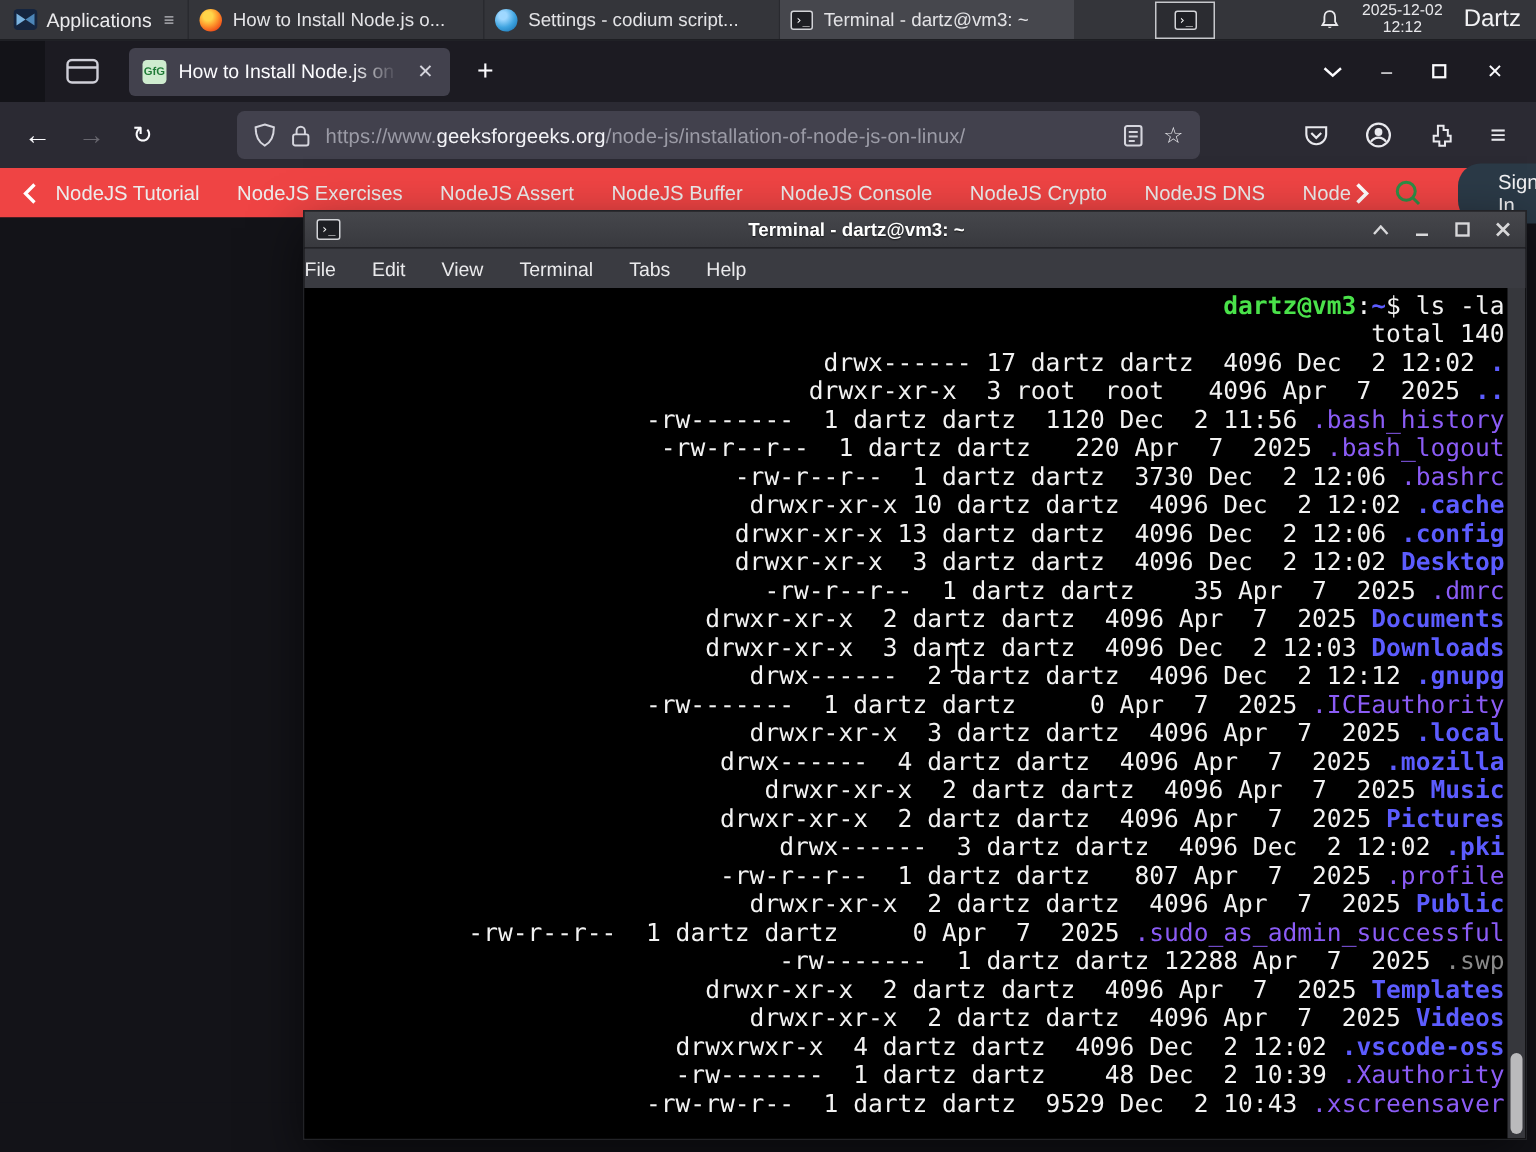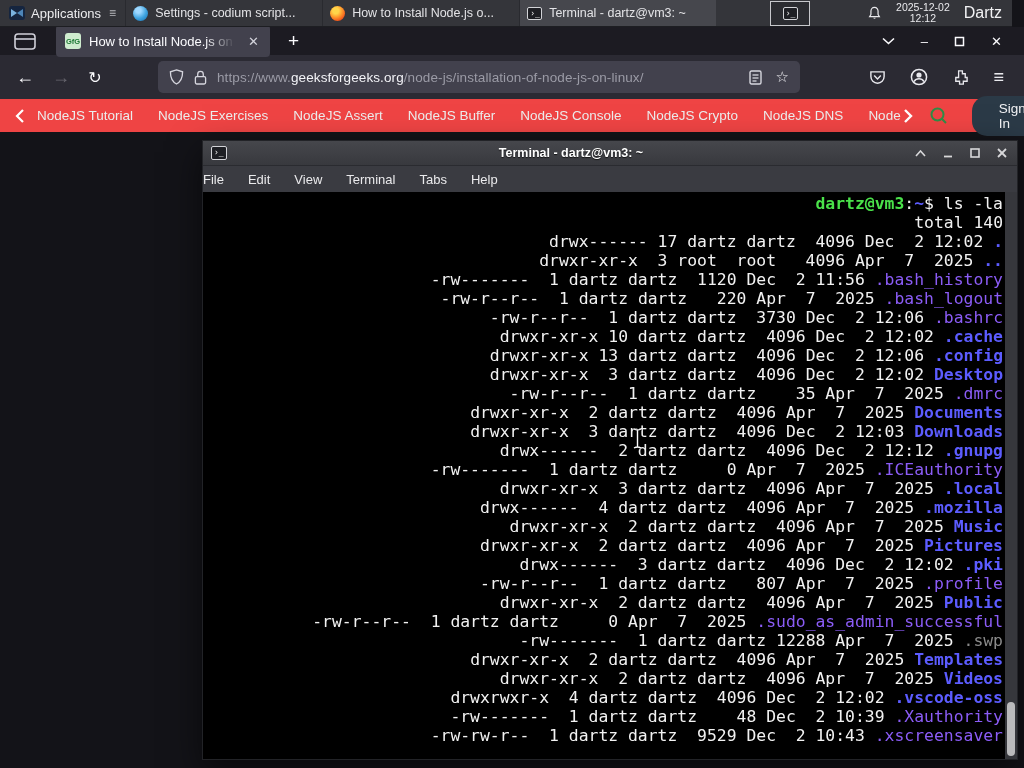--- a/index.html
+++ b/index.html
@@ -1,20 +1,20 @@
 <!DOCTYPE html>
 <html><head>
 <meta charset="utf-8">
 <style>
   * { margin:0; padding:0; box-sizing:border-box; }
   html,body { width:1024px; height:768px; overflow:hidden; background:#141419; font-family:"Liberation Sans", sans-serif; }
   .screen { position:relative; width:1024px; height:768px; }
 
   
-  .taskbar { position:absolute; top:0; left:0; right:12px; height:27px; background:#34353a;
+  .taskbar { position:absolute; top:0; left:0; right:0; height:27px; background:#34353a;
              border-bottom:1px solid #1d1e22; display:flex; align-items:stretch; z-index:50; }
   .apps-btn { display:flex; align-items:center; gap:6px; padding:0 9px; color:#ececee; font-size:13px; }
   .apps-menu-glyph { color:#b9b9be; font-size:12px; margin-left:2px; }
   .task-btn { width:197px; display:flex; align-items:center; gap:7px; padding:0 7px;
               border-left:1px solid #292a2f; color:#e3e3e6; font-size:12.5px;
               white-space:nowrap; overflow:hidden; }
   .task-btn.active { background:#46474d; }
   .task-label { overflow:hidden; white-space:nowrap; }
   .icon-firefox { width:15px; height:15px; border-radius:50%; flex:0 0 15px;
       background:radial-gradient(circle at 38% 32%, #ffd54a 0 22%, #ff9d2e 45%, #f35b1c 72%, #b5121b 100%); }
@@ -27,21 +27,21 @@
   .tray-term-btn { align-self:center; width:40px; height:25px; border:1px solid #c7c8cc; background:#2b2c31;
       display:flex; align-items:center; justify-content:center; }
   .tb-spacer2 { flex:1; }
   .tb-right { display:flex; align-items:center; gap:14px; padding-right:10px; }
   .bell { display:flex; align-items:center; }
   .clock { text-align:center; color:#e9e9ec; font-size:10.5px; line-height:11.5px; }
   .tb-user { color:#f2f2f4; font-size:16px; }
 
   
   .browser { position:absolute; top:27px; left:0; right:0; bottom:0; background:#131318; }
-  .tabbar { height:28px; background:#1c1b22; display:flex; align-items:center; padding:13px 10px; }
+  .tabbar { height:41px; background:#1c1b22; display:flex; align-items:center; padding:13px 10px;margin-left:30px; }
   .ffview-btn { display:flex; align-items:center; margin-left:4px; }
   .tab { margin-left:20px; width:214px; height:32px; background:#42414d; border-radius:4px;
          display:flex; align-items:center; gap:8px; padding:0 9px; color:#fbfbfe; font-size:13px; }
   .favicon { width:16px; height:16px; flex:0 0 16px; border-radius:3px; background:#cfeccf; color:#1f7a36;
              font-weight:bold; font-size:7.5px; display:flex; align-items:center; justify-content:center; }
   .tab-title { flex:1; overflow:hidden; white-space:nowrap;
                -webkit-mask-image:linear-gradient(90deg,#000 78%,transparent 98%);
                mask-image:linear-gradient(90deg,#000 78%,transparent 98%); }
   .tab-close { color:#d4d4dc; font-size:13px; padding:0 2px; }
   .newtab-btn { margin-left:12px; color:#fbfbfe; font-size:19px; font-weight:300; padding:0 6px; }
@@ -109,26 +109,26 @@
       <svg width="16" height="16" viewBox="0 0 16 16">
         <rect x="0" y="1" width="16" height="14" rx="3" fill="#15253f"></rect>
         <path d="M2 4 L8 8 L2 12 Z" fill="#7ab3e0"></path>
         <path d="M14 4 L8 8 L14 12 Z" fill="#4d86b8"></path>
       </svg>
       <span>Applications</span>
       <span class="apps-menu-glyph">≡</span>
     </div>
     <div style="display:flex">
         <div class="task-btn">
+          <span class="icon-firefox"></span>
+          <span class="task-label">How to Install Node.js o...</span>
+        </div>
+        <div class="task-btn">
           <span class="icon-vscodium"></span>
           <span class="task-label">Settings - codium script...</span>
-        </div>
-        <div class="task-btn">
-          <span class="icon-firefox"></span>
-          <span class="task-label">How to Install Node.js o...</span>
         </div>
         <div class="task-btn active">
           <span class="icon-term">›_</span>
           <span class="task-label">Terminal - dartz@vm3: ~</span>
         </div>
       </div>
     <div class="tb-spacer1"></div>
     <div class="tray-term-btn">
       <span class="icon-term">›_</span>
     </div>

